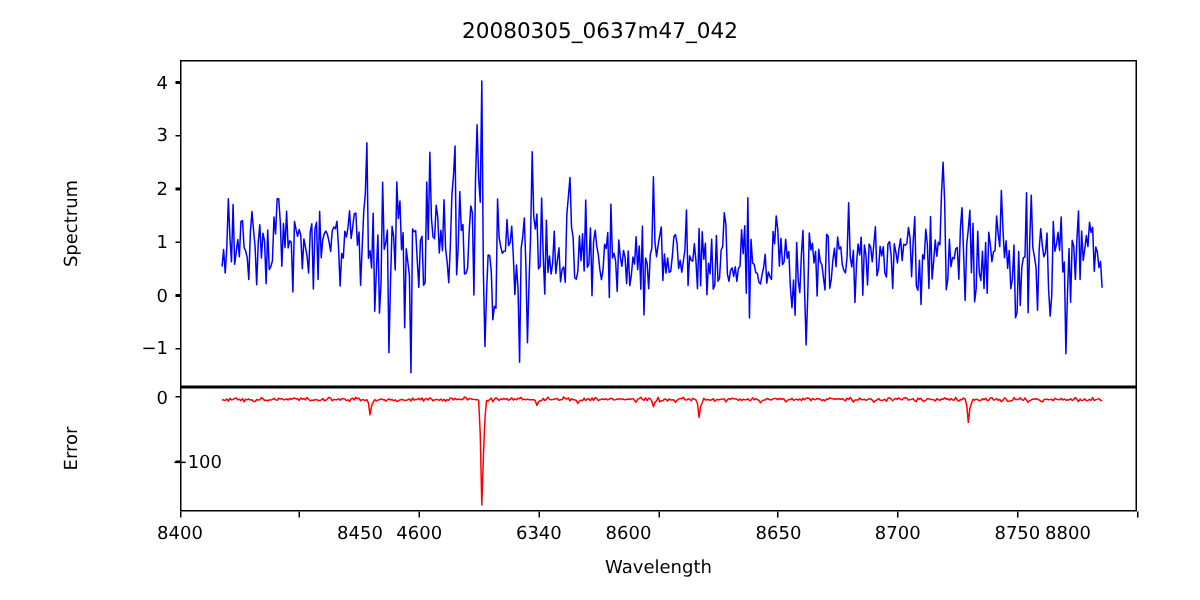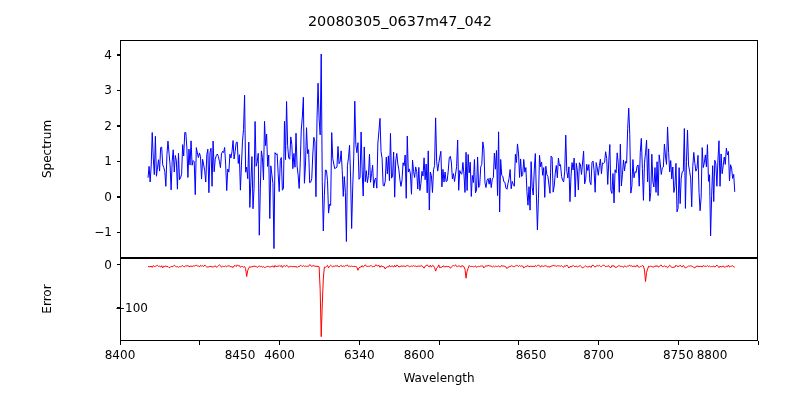--- a/index.html
+++ b/index.html
@@ -85,21 +85,21 @@
       <div class="tick-label xtick" style="left: 120px; top: 348px;">8400</div>
       <div class="tickmark xtickmark" style="left: 199.25px; top: 341px;"></div>
       <div class="tick-label xtick" style="left: 200px; top: 348px; margin-left: 40px;">8450</div>
       <div class="tickmark xtickmark" style="left: 279px; top: 341px;"></div>
       <div class="tick-label xtick" style="left: 279.5px; top: 348px;">4600</div>
       <div class="tickmark xtickmark" style="left: 358.75px; top: 341px;"></div>
       <div class="tick-label xtick" style="left: 359.25px; top: 348px;">6340</div>
       <div class="tickmark xtickmark" style="left: 438.5px; top: 341px;"></div>
       <div class="tick-label xtick" style="left: 419px; top: 348px;">8600</div>
       <div class="tickmark xtickmark" style="left: 518.25px; top: 341px;"></div>
-      <div class="tick-label xtick" style="left: 531px; top: 348px;">8650</div>
+      <div class="tick-label xtick" style="left: 519px; top: 348px;">8650</div>
       <div class="tickmark xtickmark" style="left: 598px; top: 341px;"></div>
       <div class="tick-label xtick" style="left: 598.5px; top: 348px; text-align: right;">8700</div>
       <div class="tickmark xtickmark" style="left: 677.75px; top: 341px;"></div>
       <div class="tick-label xtick" style="left: 678.25px; top: 348px;">8750</div>
       <div class="tickmark xtickmark" style="left: 757.5px; top: 341px;"></div>
       <div class="tick-label xtick" style="left: 712px; top: 348px;">8800</div>
     </div>
   <div class="axis-label" id="xlabel">Wavelength</div>
 
 </div>

